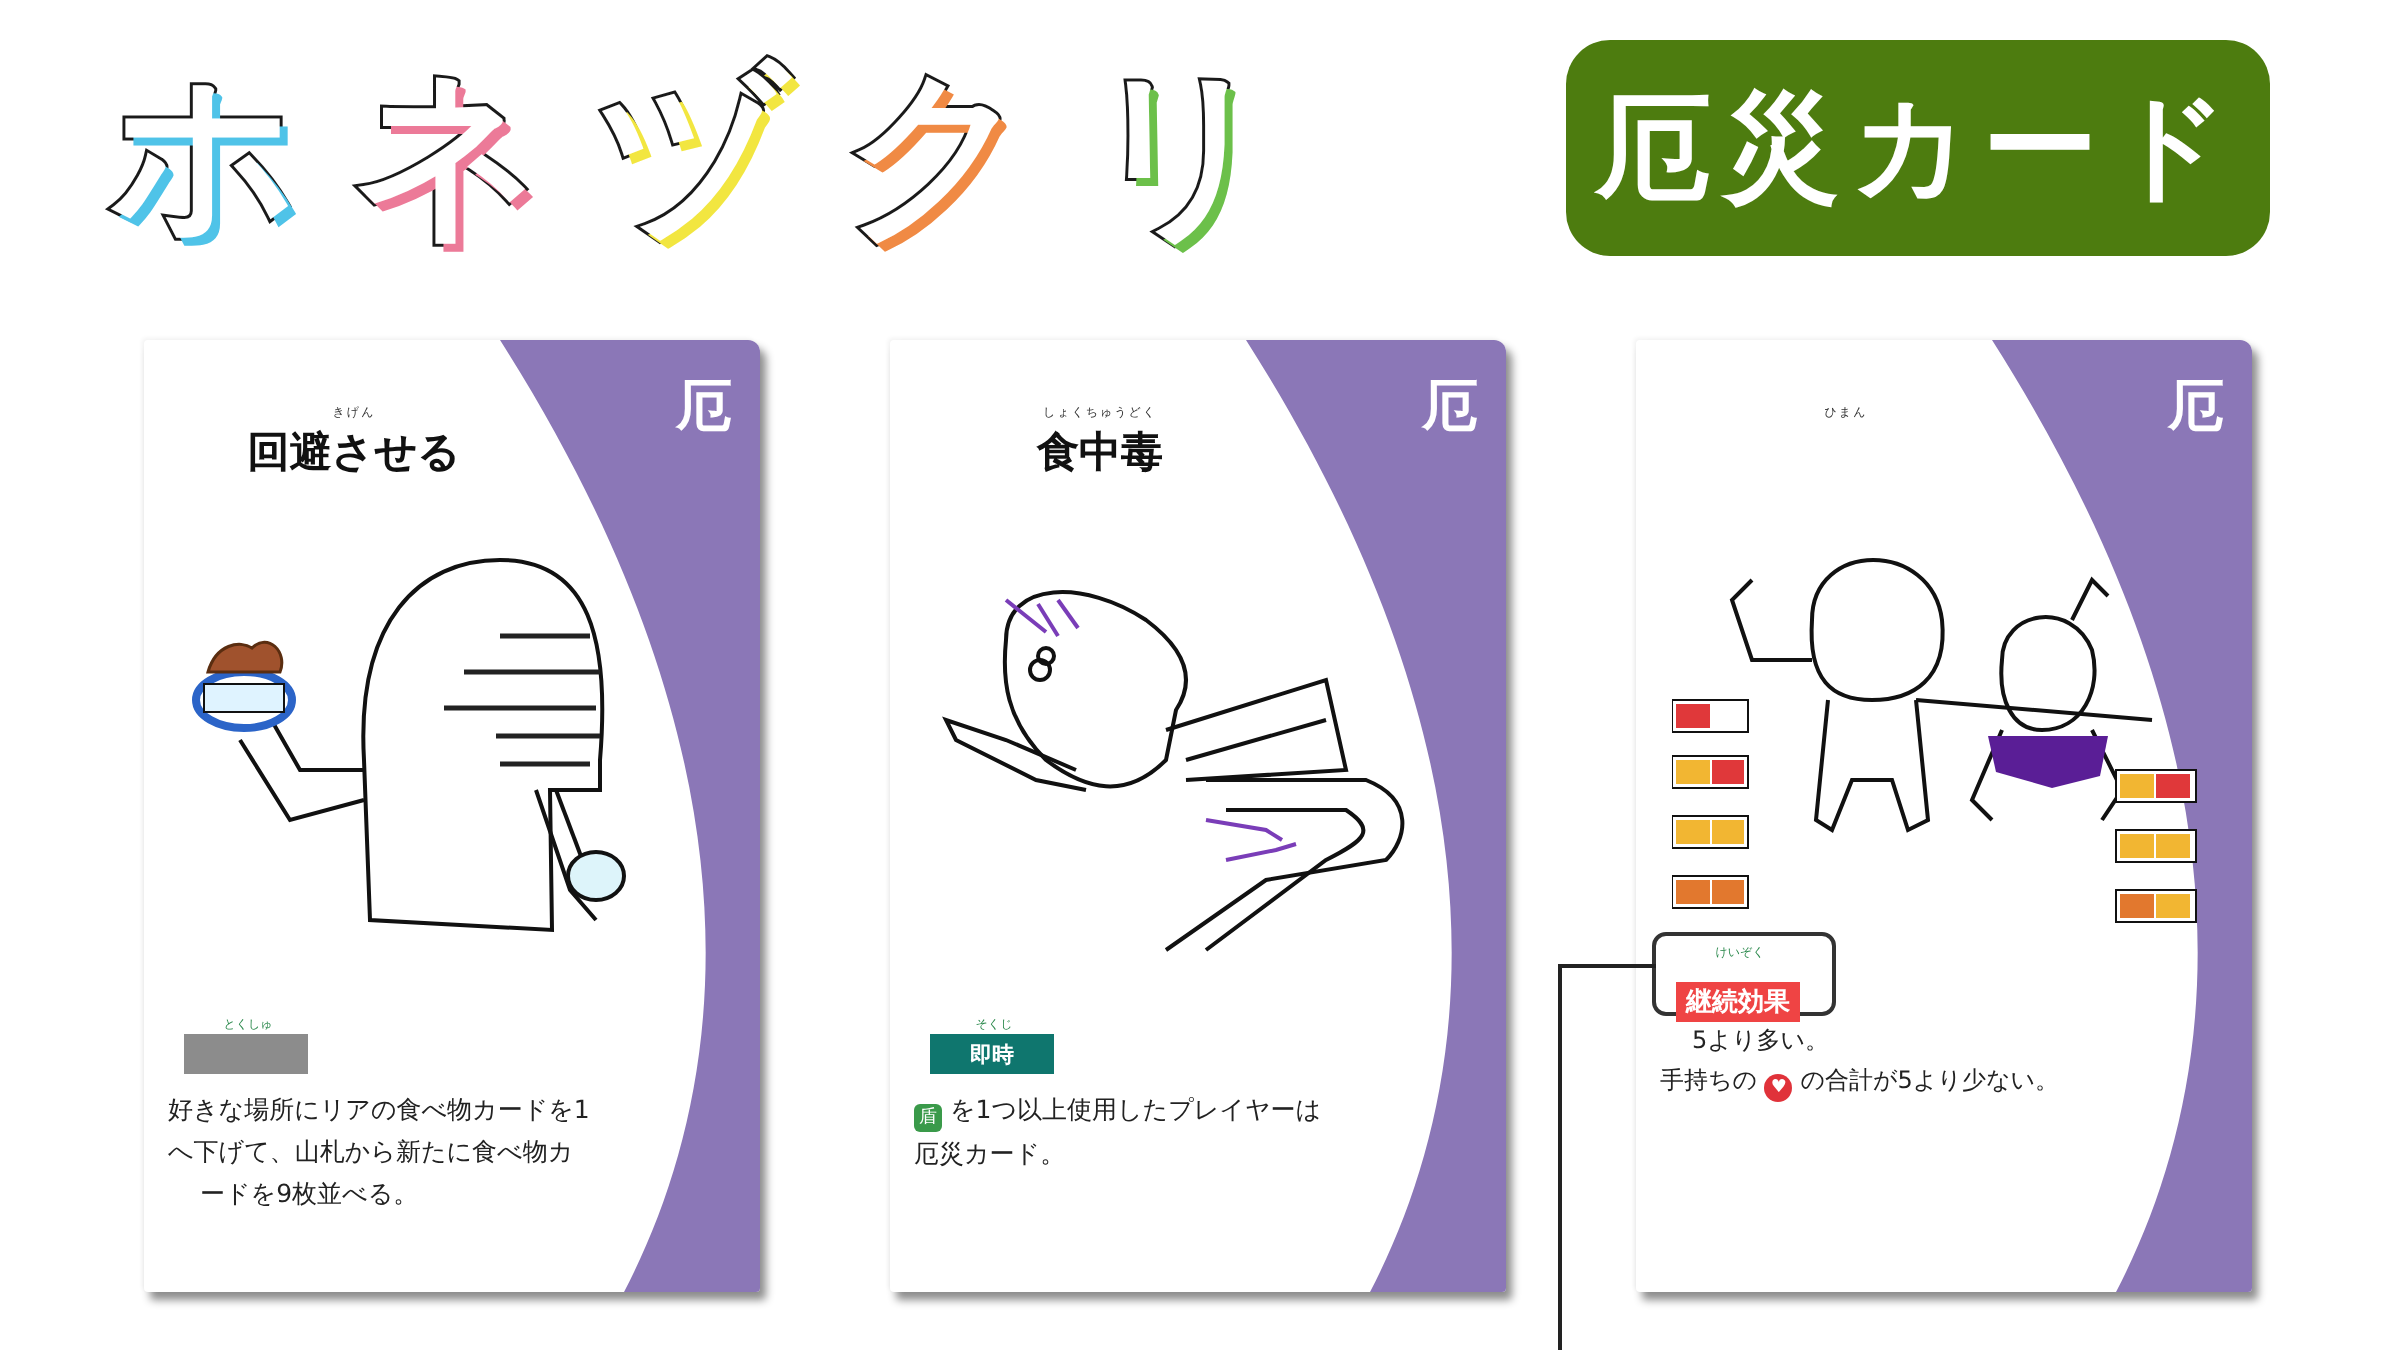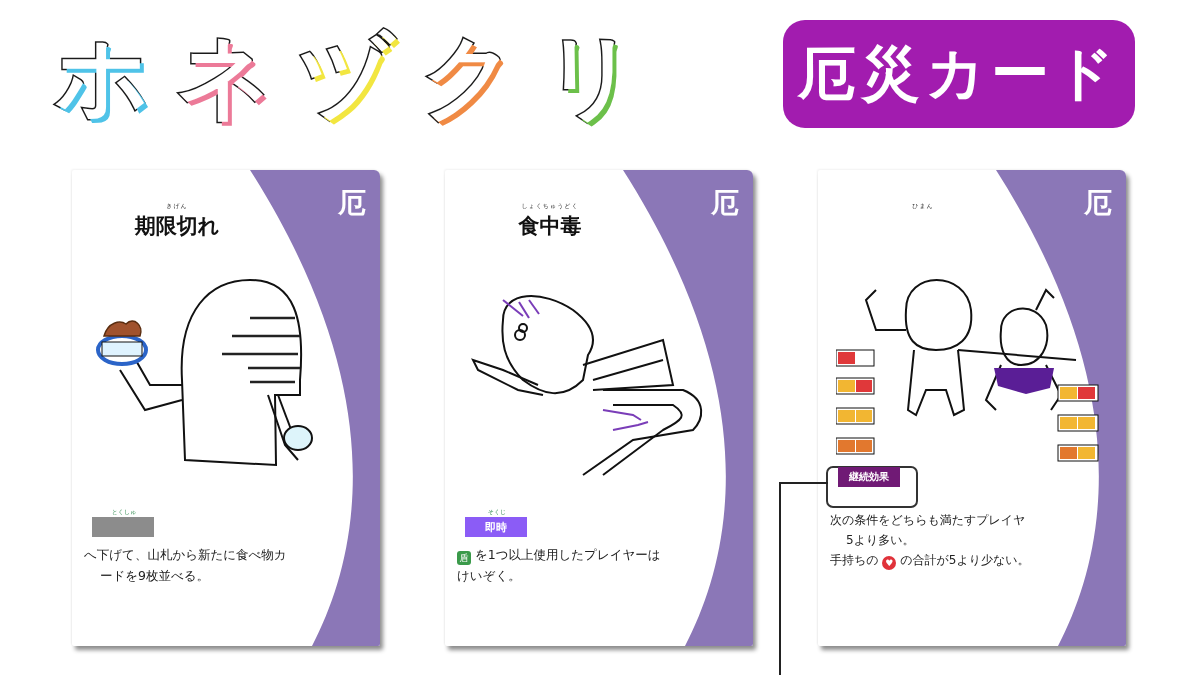--- a/index.html
+++ b/index.html
@@ -9,21 +9,21 @@
   }
   .logo { position: absolute; left: 55px; top: 22px; width: 600px; height: 110px; display: flex; align-items: center; gap: 28px; }
   .logo-char {
     font-family: "DejaVu Sans", sans-serif; font-weight: bold; font-size: 92px; line-height: 1;
     color: #ffffff;
     -webkit-text-stroke: 3px #1a1a1a;
     paint-order: stroke fill;
   }
   .badge {
     position: absolute; left: 783px; top: 20px; width: 352px; height: 108px;
-    background: #a21caf; border-radius: 22px;
+    background: #4d7c0f; border-radius: 22px;
     display: flex; align-items: center; justify-content: center;
   }
   .badge span { color: #ffffff; font-weight: bold; font-size: 58px; letter-spacing: 6px; }
 
   .card {
     position: absolute; top: 170px; width: 308px; height: 476px; background: #ffffff; overflow: hidden;
     box-shadow: 3px 4px 4px rgba(0,0,0,0.45), -1px -1px 2px rgba(0,0,0,0.05);
     border-radius: 2px 6px 2px 2px;
   }
   .card svg.bg { position: absolute; left: 0; top: 0; }
@@ -55,21 +55,21 @@
 <div class="badge">
   <span>厄災カード</span>
 </div>
 
 <div class="card" style="left:72px;">
   <svg class="bg" width="308" height="476">
     <path d="M178,0 L308,0 L308,476 L240,476 C290,380 318,220 178,0 Z" fill="#8B77B7"></path>
   </svg>
   <div class="corner-mark">厄</div>
   <div class="ruby">きげん</div>
-  <div class="card-title">期限切れ</div>
+  <div class="card-title">回避させる</div>
   <svg class="illust" viewBox="0 0 270 230">
     <g fill="none" stroke="#111" stroke-width="2">
       <path d="M95,190 L92,110 C88,40 120,10 160,10 C205,10 215,50 210,110 L210,125 L185,125 L186,195 Z"></path>
       <path d="M92,115 L60,115 L40,80"></path>
       <path d="M92,130 L55,140 L30,100"></path>
       <path d="M178,125 L195,175 L208,190"></path>
       <path d="M188,125 L205,170"></path>
     </g>
     <g stroke="#222" stroke-width="2.5">
       <line x1="160" y1="48" x2="205" y2="48"></line>
@@ -79,20 +79,21 @@
       <line x1="160" y1="112" x2="205" y2="112"></line>
     </g>
     <ellipse cx="32" cy="80" rx="24" ry="14" fill="#ffffff" stroke="#2b64c8" stroke-width="4"></ellipse>
     <rect x="12" y="72" width="40" height="14" fill="#dff3ff" stroke="#111" stroke-width="1"></rect>
     <path d="M14,66 C18,52 30,50 36,54 C44,46 54,56 50,66 Z" fill="#A0522D" stroke="#5a2d10" stroke-width="1.5"></path>
     <ellipse cx="208" cy="168" rx="14" ry="12" fill="#DDF4FA" stroke="#111" stroke-width="2"></ellipse>
   </svg>
   <div class="tag-ruby">とくしゅ</div>
   <div class="tag" style="background:#8C8C8C;"></div>
   <div class="desc">
+    <p>好きな場所にリアの食べ物カードを1</p>
     <p>へ下げて、山札から新たに食べ物カ</p>
     <p class="indent">ードを9枚並べる。</p>
   </div>
 </div>
 
 <div class="card" style="left:445px;">
   <svg class="bg" width="308" height="476">
     <path d="M178,0 L308,0 L308,476 L240,476 C290,380 318,220 178,0 Z" fill="#8B77B7"></path>
   </svg>
   <div class="corner-mark">厄</div>
@@ -111,24 +112,24 @@
     <circle cx="60" cy="58" r="4" fill="none" stroke="#111" stroke-width="2"></circle>
     <g stroke="#7A3DB8" stroke-width="2" fill="none">
       <line x1="40" y1="30" x2="60" y2="46"></line>
       <line x1="56" y1="32" x2="66" y2="48"></line>
       <line x1="66" y1="30" x2="76" y2="44"></line>
       <path d="M140,140 L170,145 L178,150"></path>
       <path d="M150,160 L175,155 L185,152"></path>
     </g>
   </svg>
   <div class="tag-ruby">そくじ</div>
-  <div class="tag" style="background:#8b5cf6;">即時</div>
+  <div class="tag" style="background:#0f766e;">即時</div>
   <div class="desc">
     <p><span class="inline-icon" style="background:#3A9A4A;">盾</span> を1つ以上使用したプレイヤーは</p>
-    <p>けいぞく。</p>
+    <p>厄災カード。</p>
   </div>
 </div>
 
 <div class="card" style="left:818px;">
   <svg class="bg" width="312" height="476">
     <path d="M178,0 L312,0 L312,476 L240,476 C290,380 318,220 178,0 Z" fill="#8B77B7"></path>
   </svg>
   <div class="corner-mark">厄</div>
   <div class="ruby">ひまん</div>
   <svg class="illust" viewBox="0 0 270 230">
@@ -165,22 +166,21 @@
       <rect x="222" y="145" width="40" height="16" fill="#fff"></rect>
         <rect x="224" y="147" width="17" height="12" fill="#F2B632" stroke="none"></rect>
         <rect x="242" y="147" width="17" height="12" fill="#F2B632" stroke="none"></rect>
       <rect x="222" y="175" width="40" height="16" fill="#fff"></rect>
         <rect x="224" y="177" width="17" height="12" fill="#E2782E" stroke="none"></rect>
         <rect x="242" y="177" width="17" height="12" fill="#F2B632" stroke="none"></rect>
     </g>
   </svg>
   <div class="callout-frame"></div>
   <div class="tag-ruby" style="top:302px;">けいぞく</div>
-  <div class="tag" style="background:#701a75; top:297px; font-size:10px;">継続効果</div>
+  <div class="tag" style="background:#ef4444; top:321px; font-size:13px;">継続効果</div>
   <div class="desc" style="top:340px; line-height:20px; font-size:12px;">
-    <p>次の条件をどちらも満たすプレイヤ</p>
     <p class="indent">5より多い。</p>
     <p>手持ちの <span class="inline-icon" style="background:#E0323A;border-radius:7px;">♥</span> の合計が5より少ない。</p>
   </div>
 </div>
 
 <div class="leader-h"></div>
 <div class="leader-v"></div>
 
 </body></html>

